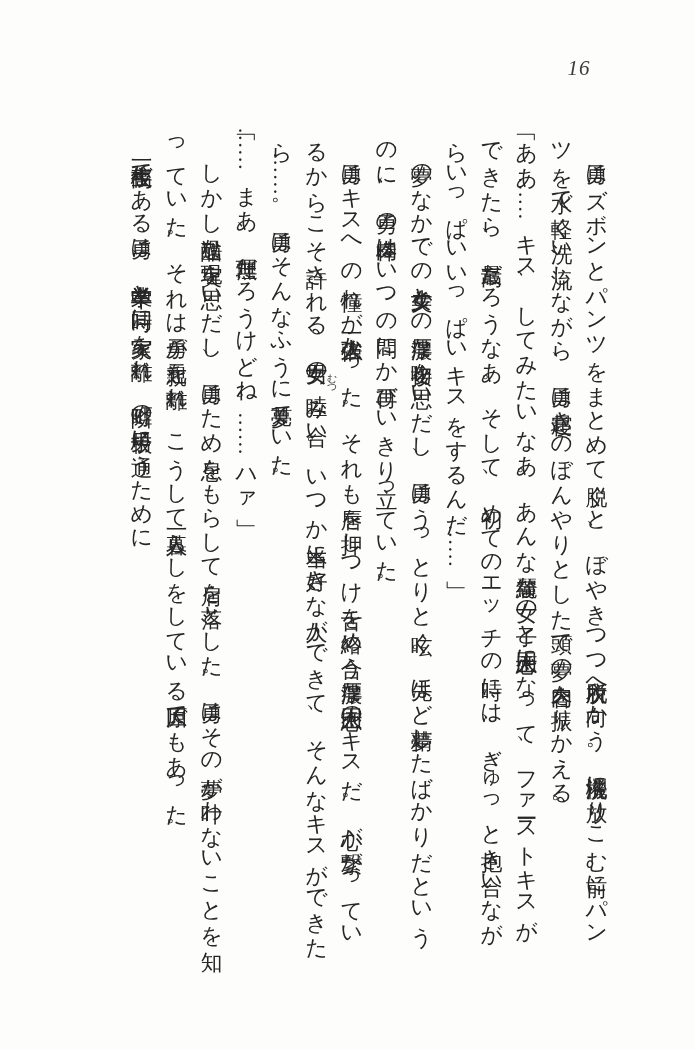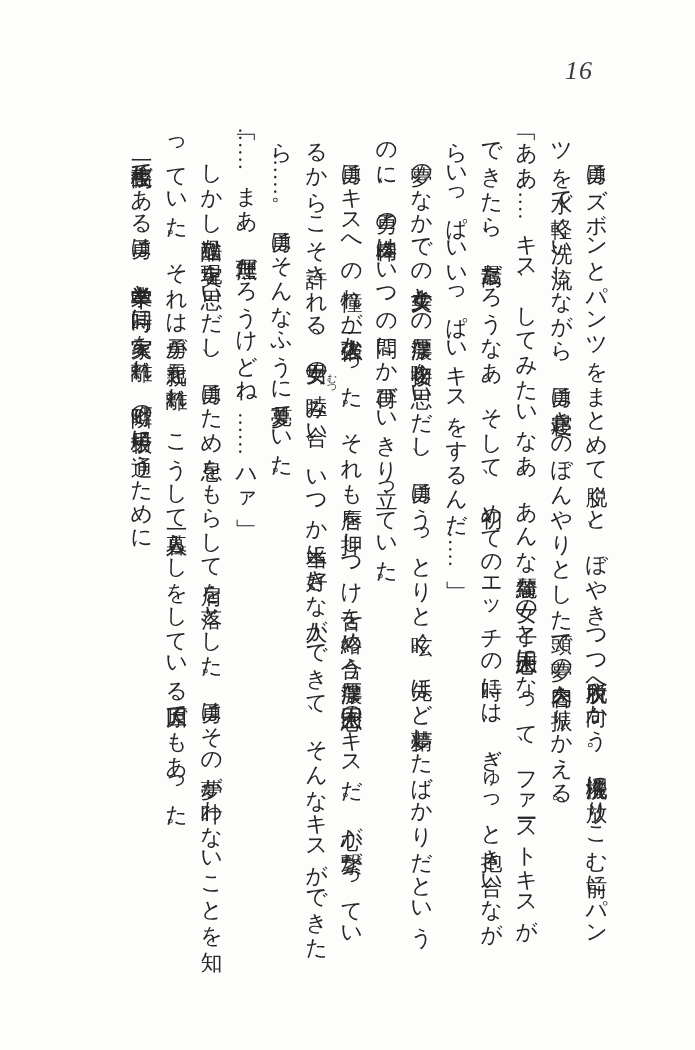--- a/index.html
+++ b/index.html
@@ -18,21 +18,21 @@
     height: 1050px;
     background: #fdfdfc;
   }
   .page-number {
     position: absolute;
     top: 56px;
     left: 562px;
     width: 34px;
     text-align: center;
     font-style: italic;
-    font-size: 26px;
+    font-size: 21px;
     letter-spacing: 1px;
     color: #3a3a3a;
   }
   .text-block {
     position: absolute;
     top: 127px;
     right: 82px;
     height: 826px;
     writing-mode: vertical-rl;
     -webkit-writing-mode: vertical-rl;

